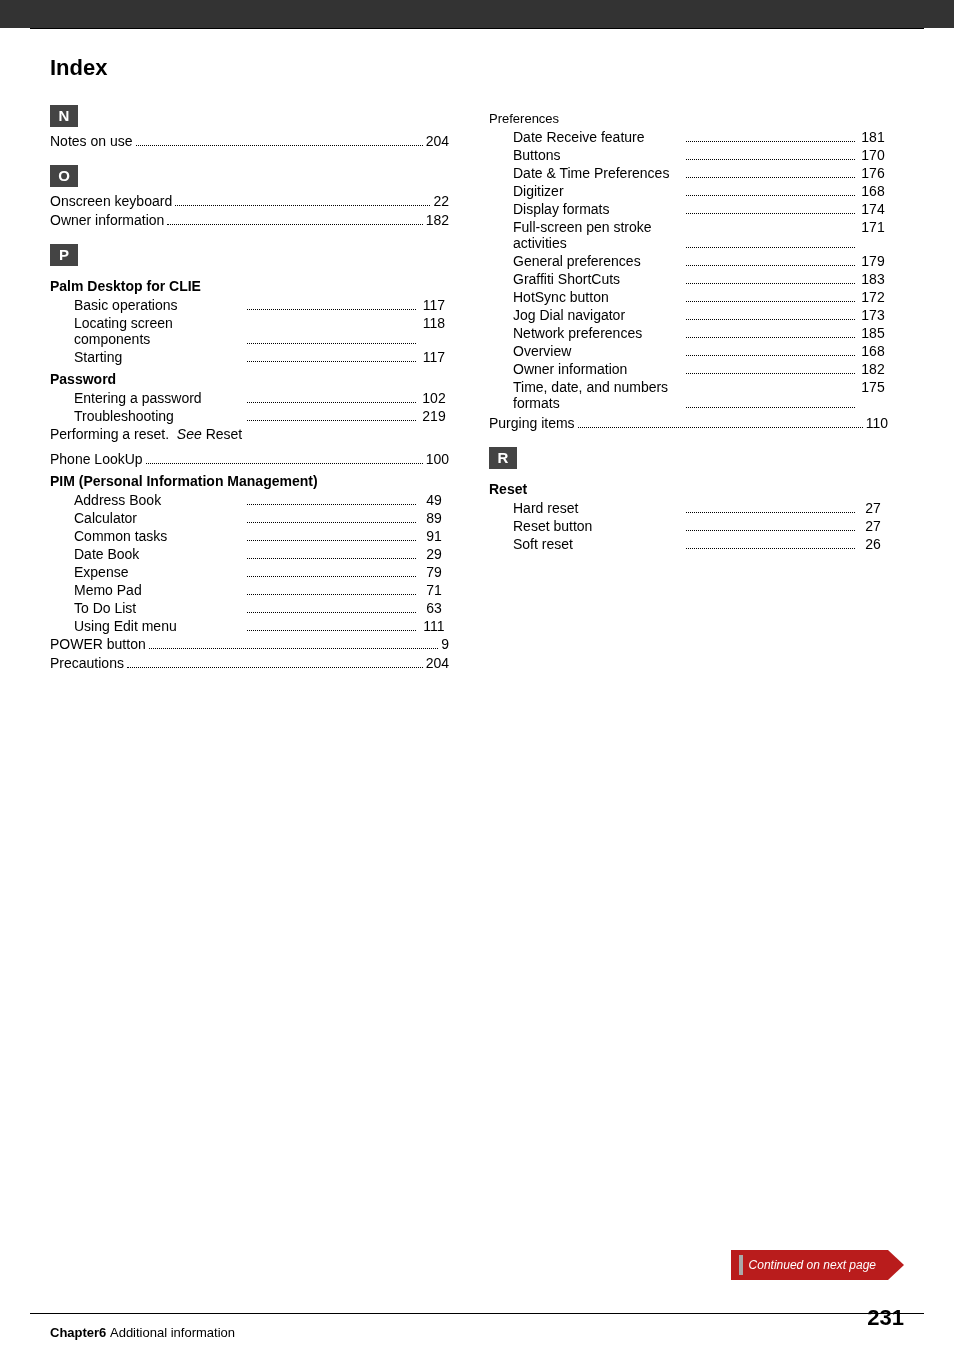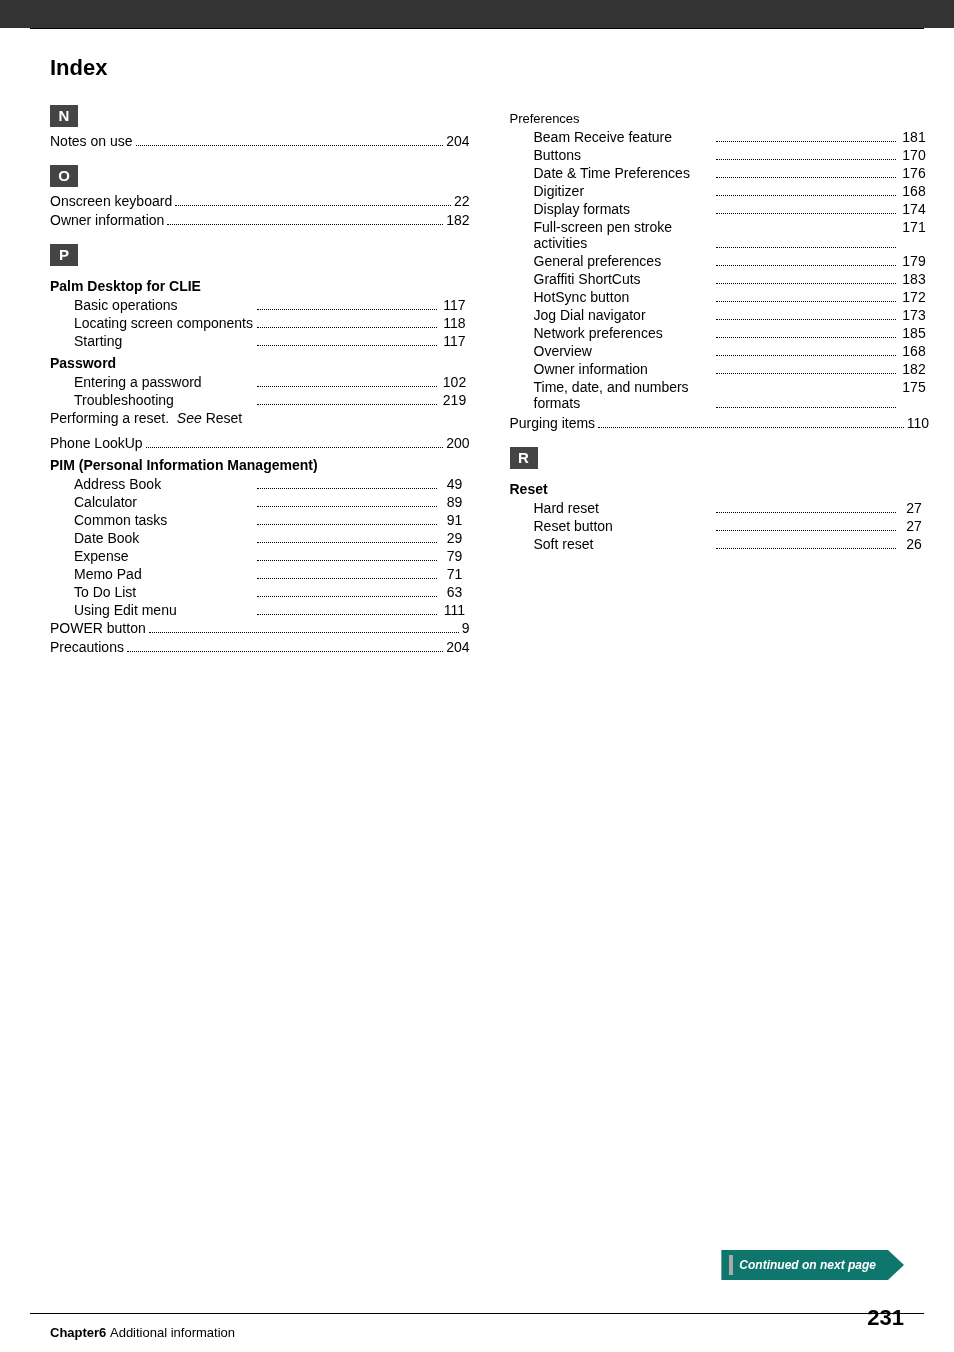--- a/index.html
+++ b/index.html
@@ -22,21 +22,21 @@
 
     
     .top-rule {
       border: none;
       border-top: 1.5px solid #000;
       margin: 0 30px;
     }
 
     
     .page-content {
-      padding: 18px 25px 60px 50px;
+      padding: 18px 66px 60px 50px;
     }
 
     
     .index-title {
       font-size: 22px;
       font-weight: bold;
       margin-bottom: 24px;
       margin-top: 8px;
     }
 
@@ -113,25 +113,25 @@
     }
     .see-ref em {
       font-style: italic;
     }
 
     
     .continued-banner {
       position: absolute;
       bottom: 72px;
       right: 50px;
-      background: #0f766e;
+      background: #b91c1c;
       color: #fff;
       font-size: 12px;
       font-style: italic;
-      font-weight: bold;
+      font-weight: normal;
       padding: 5px 14px 5px 8px;
       display: flex;
       align-items: center;
       gap: 6px;
       clip-path: polygon(0 0, calc(100% - 16px) 0, 100% 50%, calc(100% - 16px) 100%, 0 100%);
       padding-right: 28px;
     }
     .continued-bar {
       width: 4px;
       height: 20px;
@@ -248,21 +248,21 @@
           <span class="sub-page">219</span>
         </div>
 
         <div class="see-ref">
           Performing a reset.&nbsp;&nbsp;<em>See</em> Reset
         </div>
 
         <div class="entry-main">
           <span class="sub-text">Phone LookUp </span>
           <span class="dots-fill"></span>
-          <span class="sub-page">200</span>
+          <span class="sub-page">100</span>
         </div>
 
         <div class="cat-heading">PIM (Personal Information Management)</div>
         <div class="sub-entry">
           <span class="sub-text">Address Book </span>
           <span class="dots-fill"></span>
           <span class="sub-page">49</span>
         </div>
         <div class="sub-entry">
           <span class="sub-text">Calculator </span>
@@ -313,21 +313,21 @@
 
       </div>
     </div>
 
     <div class="col-right">
 
       <div class="section-block">
         <div class="cat-heading" style="font-weight:normal; font-size:13px;">Preferences</div>
 
         <div class="sub-entry">
-          <span class="sub-text">Beam Receive feature </span>
+          <span class="sub-text">Date Receive feature </span>
           <span class="dots-fill"></span>
           <span class="sub-page">181</span>
         </div>
         <div class="sub-entry">
           <span class="sub-text">Buttons </span>
           <span class="dots-fill"></span>
           <span class="sub-page">170</span>
         </div>
         <div class="sub-entry">
           <span class="sub-text">Date &amp; Time Preferences </span>

